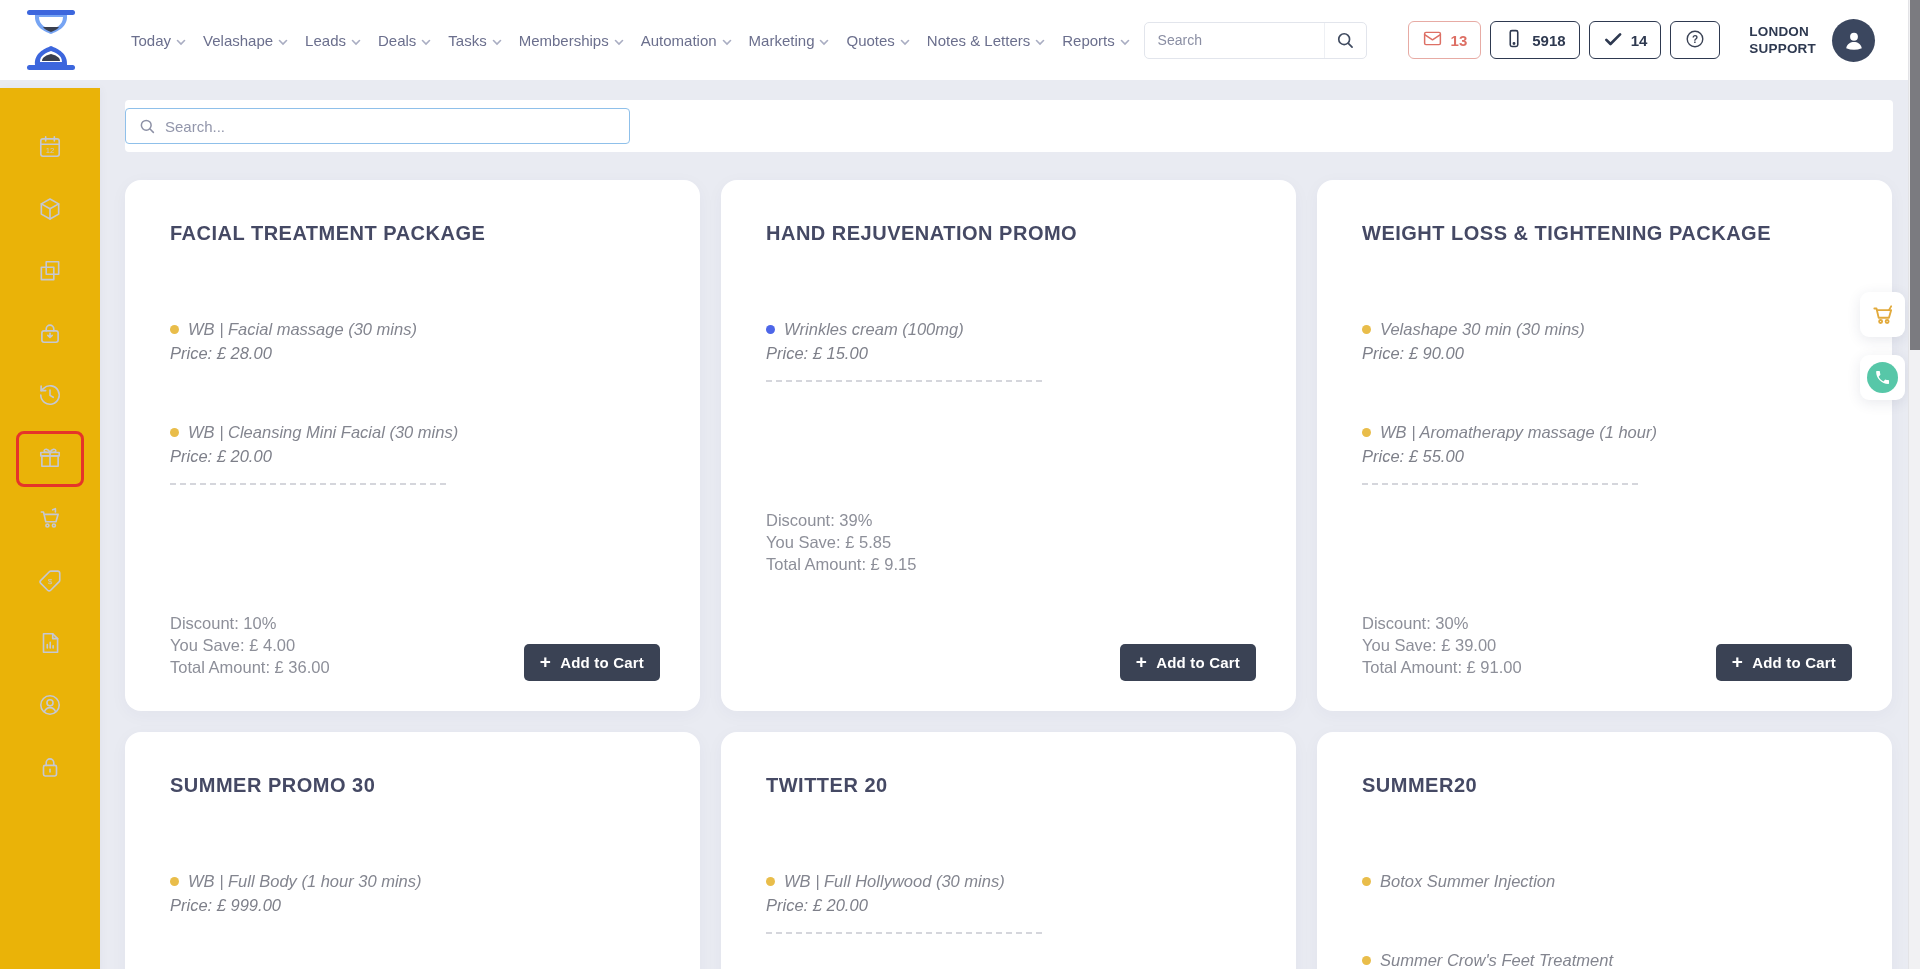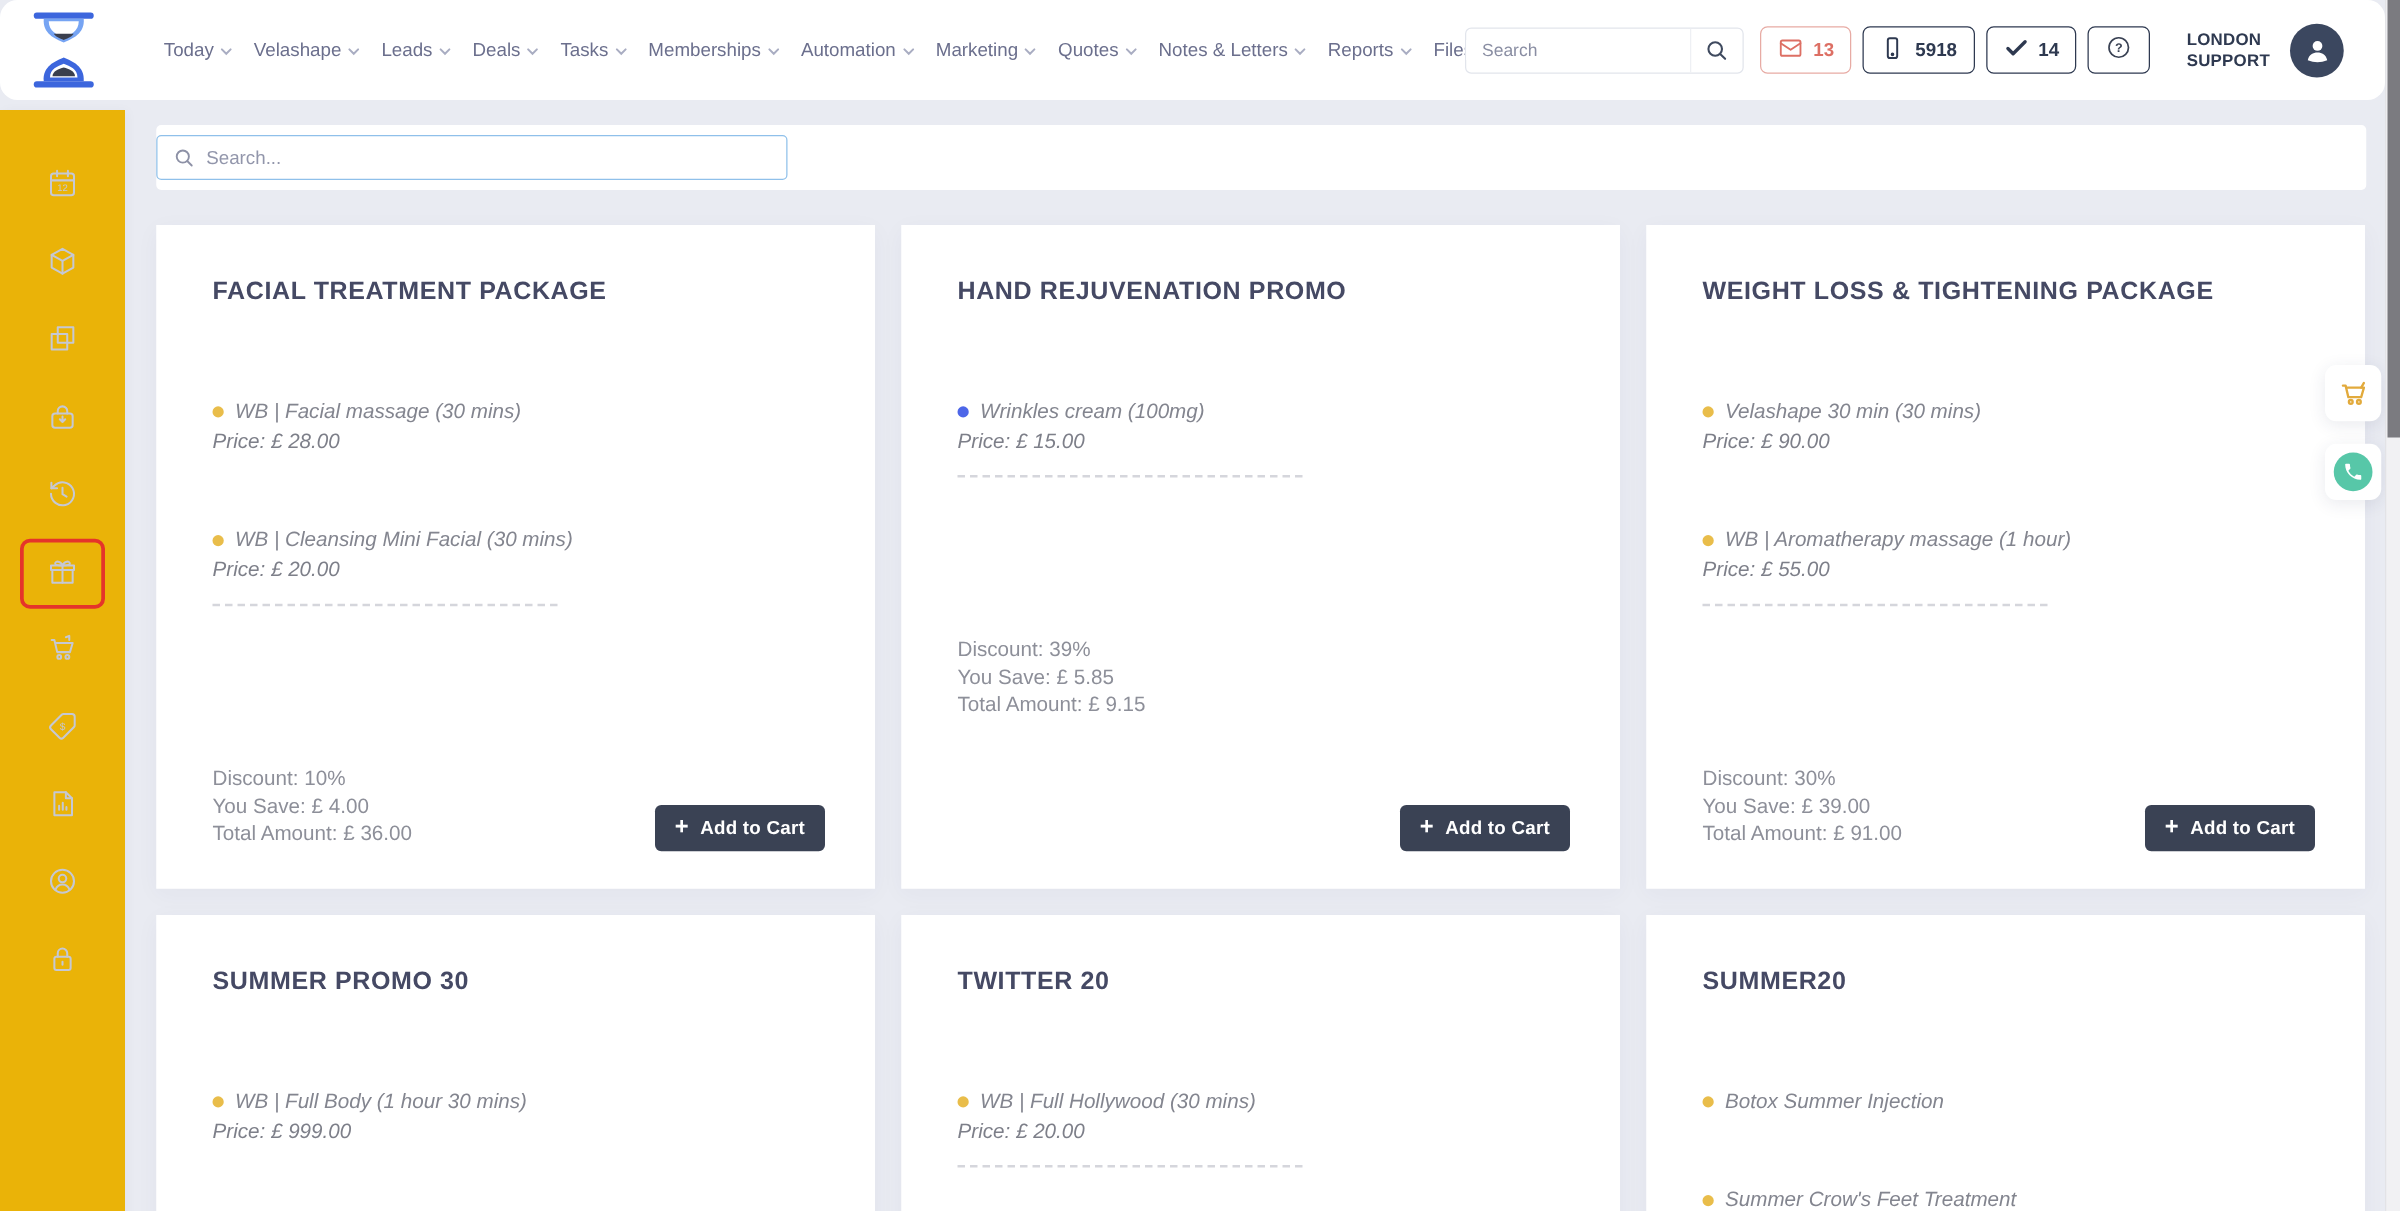--- a/index.html
+++ b/index.html
@@ -7,21 +7,21 @@
   body {
     font-family:"Liberation Sans", sans-serif;
     background:#e9ebf2;
     position:relative;
     color:#3d4156;
   }
 
   
   .topnav {
     position:absolute; left:0; top:0; width:1908px; height:80px;
-    background:#ffffff; z-index:20;border-radius:14px;
+    background:#ffffff; z-index:20;
   }
   .logo { position:absolute; left:25px; top:9px; width:52px; height:62px; }
   .nav-items {
     position:absolute; left:131px; top:0; height:80px;
     display:flex; align-items:center; gap:17px;
   }
   .nav-item {
     display:flex; align-items:center; gap:5px;
     font-size:15px; color:#6b6f8d; cursor:pointer; white-space:nowrap;
   }
@@ -39,21 +39,21 @@
     flex:1; border:none; outline:none; padding:0 10px 0 13px;
     font-size:14px; color:#3b82f6; font-family:inherit; min-width:0;
   }
   .nav-search input::placeholder { color:#8a8ea3; }
   .nav-search .mag { width:42px; height:100%; display:flex; align-items:center; justify-content:center; border-left:1px solid #eef0f4; cursor:pointer; }
   .badge {
     height:38px; display:flex; align-items:center; gap:8px;
     border:1px solid #2e3950; border-radius:6px; padding:0 13px;
     font-size:15px; font-weight:700; color:#2e3950; cursor:pointer; background:#fff;
   }
-  .badge.red { border-color:#e7aba4; color:#dd6f64; }
+  .badge.red { border-color:#e7aba4; color:#dd6f64;margin-left:28px; }
   .user-label {
     font-size:13.5px; font-weight:700; color:#2e3950; line-height:17px;
     margin-left:20px; letter-spacing:0.2px;
   }
   .avatar {
     width:43px; height:43px; border-radius:50%; background:#3b475f;
     display:flex; align-items:center; justify-content:center; margin-left:7px; cursor:pointer;
   }
 
   
@@ -90,21 +90,21 @@
     font-family:inherit; margin-left:9px;
   }
   .content-search input::placeholder { color:#9296ab; }
 
   .cards-grid {
     position:absolute; left:25px; top:100px; width:1768px;
     display:grid; grid-template-columns:575px 575px 575px;
     grid-auto-rows:531px; column-gap:21px; row-gap:21px;
   }
   .card {
-    background:#ffffff; border-radius:0; position:relative;
+    background:#ffffff; border-radius:16px; position:relative;
     padding:40px 40px 0 45px;
     box-shadow:0 4px 18px rgba(44,56,100,0.04);
   }
   .card-title {
     font-size:20px; font-weight:700; color:#454964; letter-spacing:0.5px;
     line-height:26px;
   }
   .pkg-items { margin-top:72px;font-style:italic; }
   .pkg-item + .pkg-item { margin-top:57px; }
   .pkg-name {

